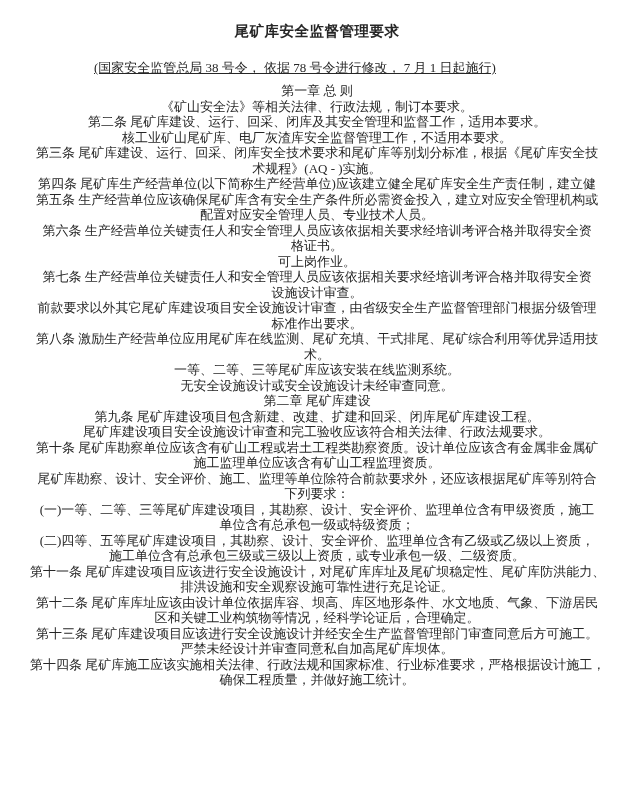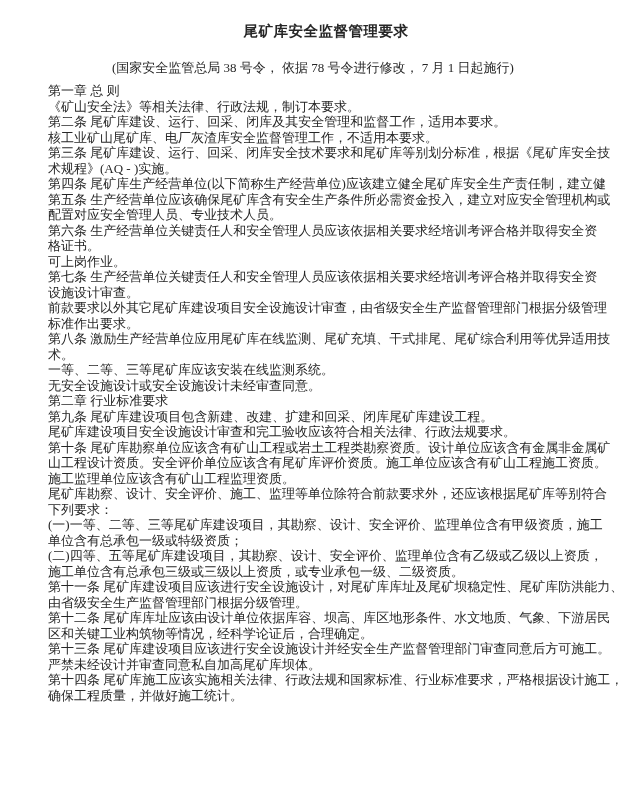--- a/index.html
+++ b/index.html
@@ -6,42 +6,44 @@
     margin: 0;
     padding: 0;
     background: #ffffff;
   }
   .page {
     position: relative;
     box-sizing: border-box;
     width: 628px;
     height: 794px;
     background: #ffffff;
-    padding: 22px 24px 0 48px;
+    padding: 22px 24px 0 30px;
     font-family: "Liberation Serif", "DejaVu Serif", serif;
     color: #262626;
     overflow: hidden;
   }
   .doc-title {
     text-align: center;
     font-weight: bold;
     font-size: 14.5px;
     line-height: 19px;
     letter-spacing: 0.5px;
     white-space: nowrap;
   }
   .doc-subtitle {
     margin-top: 19px;
     padding-left: 64px;
     font-size: 13px;
     line-height: 16px;
     white-space: nowrap;
+    text-decoration: underline;
   }
   .doc-body {
     margin-top: 7px;
+    text-align: center;
   }
   .line {
     font-size: 13px;
     line-height: 15.5px;
     height: 15.5px;
     white-space: nowrap;
     letter-spacing: 0px;
   }
 </style>
 </head>
@@ -64,34 +66,33 @@
       <div class="line">格证书。</div>
       <div class="line">可上岗作业。</div>
       <div class="line">第七条 生产经营单位关键责任人和安全管理人员应该依据相关要求经培训考评合格并取得安全资</div>
       <div class="line">设施设计审查。</div>
       <div class="line">前款要求以外其它尾矿库建设项目安全设施设计审查，由省级安全生产监督管理部门根据分级管理</div>
       <div class="line">标准作出要求。</div>
       <div class="line">第八条 激励生产经营单位应用尾矿库在线监测、尾矿充填、干式排尾、尾矿综合利用等优异适用技</div>
       <div class="line">术。</div>
       <div class="line">一等、二等、三等尾矿库应该安装在线监测系统。</div>
       <div class="line">无安全设施设计或安全设施设计未经审查同意。</div>
-      <div class="line">第二章 行业标准要求</div>
+      <div class="line">第二章 尾矿库建设</div>
       <div class="line">第九条 尾矿库建设项目包含新建、改建、扩建和回采、闭库尾矿库建设工程。</div>
       <div class="line">尾矿库建设项目安全设施设计审查和完工验收应该符合相关法律、行政法规要求。</div>
       <div class="line">第十条 尾矿库勘察单位应该含有矿山工程或岩土工程类勘察资质。设计单位应该含有金属非金属矿</div>
-      <div class="line">山工程设计资质。安全评价单位应该含有尾矿库评价资质。施工单位应该含有矿山工程施工资质。</div>
       <div class="line">施工监理单位应该含有矿山工程监理资质。</div>
       <div class="line">尾矿库勘察、设计、安全评价、施工、监理等单位除符合前款要求外，还应该根据尾矿库等别符合</div>
       <div class="line">下列要求：</div>
       <div class="line">(一)一等、二等、三等尾矿库建设项目，其勘察、设计、安全评价、监理单位含有甲级资质，施工</div>
       <div class="line">单位含有总承包一级或特级资质；</div>
       <div class="line">(二)四等、五等尾矿库建设项目，其勘察、设计、安全评价、监理单位含有乙级或乙级以上资质，</div>
       <div class="line">施工单位含有总承包三级或三级以上资质，或专业承包一级、二级资质。</div>
       <div class="line">第十一条 尾矿库建设项目应该进行安全设施设计，对尾矿库库址及尾矿坝稳定性、尾矿库防洪能力、</div>
-      <div class="line">由省级安全生产监督管理部门根据分级管理。</div>
+      <div class="line">排洪设施和安全观察设施可靠性进行充足论证。</div>
       <div class="line">第十二条 尾矿库库址应该由设计单位依据库容、坝高、库区地形条件、水文地质、气象、下游居民</div>
       <div class="line">区和关键工业构筑物等情况，经科学论证后，合理确定。</div>
       <div class="line">第十三条 尾矿库建设项目应该进行安全设施设计并经安全生产监督管理部门审查同意后方可施工。</div>
       <div class="line">严禁未经设计并审查同意私自加高尾矿库坝体。</div>
       <div class="line">第十四条 尾矿库施工应该实施相关法律、行政法规和国家标准、行业标准要求，严格根据设计施工，</div>
       <div class="line">确保工程质量，并做好施工统计。</div>
     </div>
 </div>
 
 </body></html>

